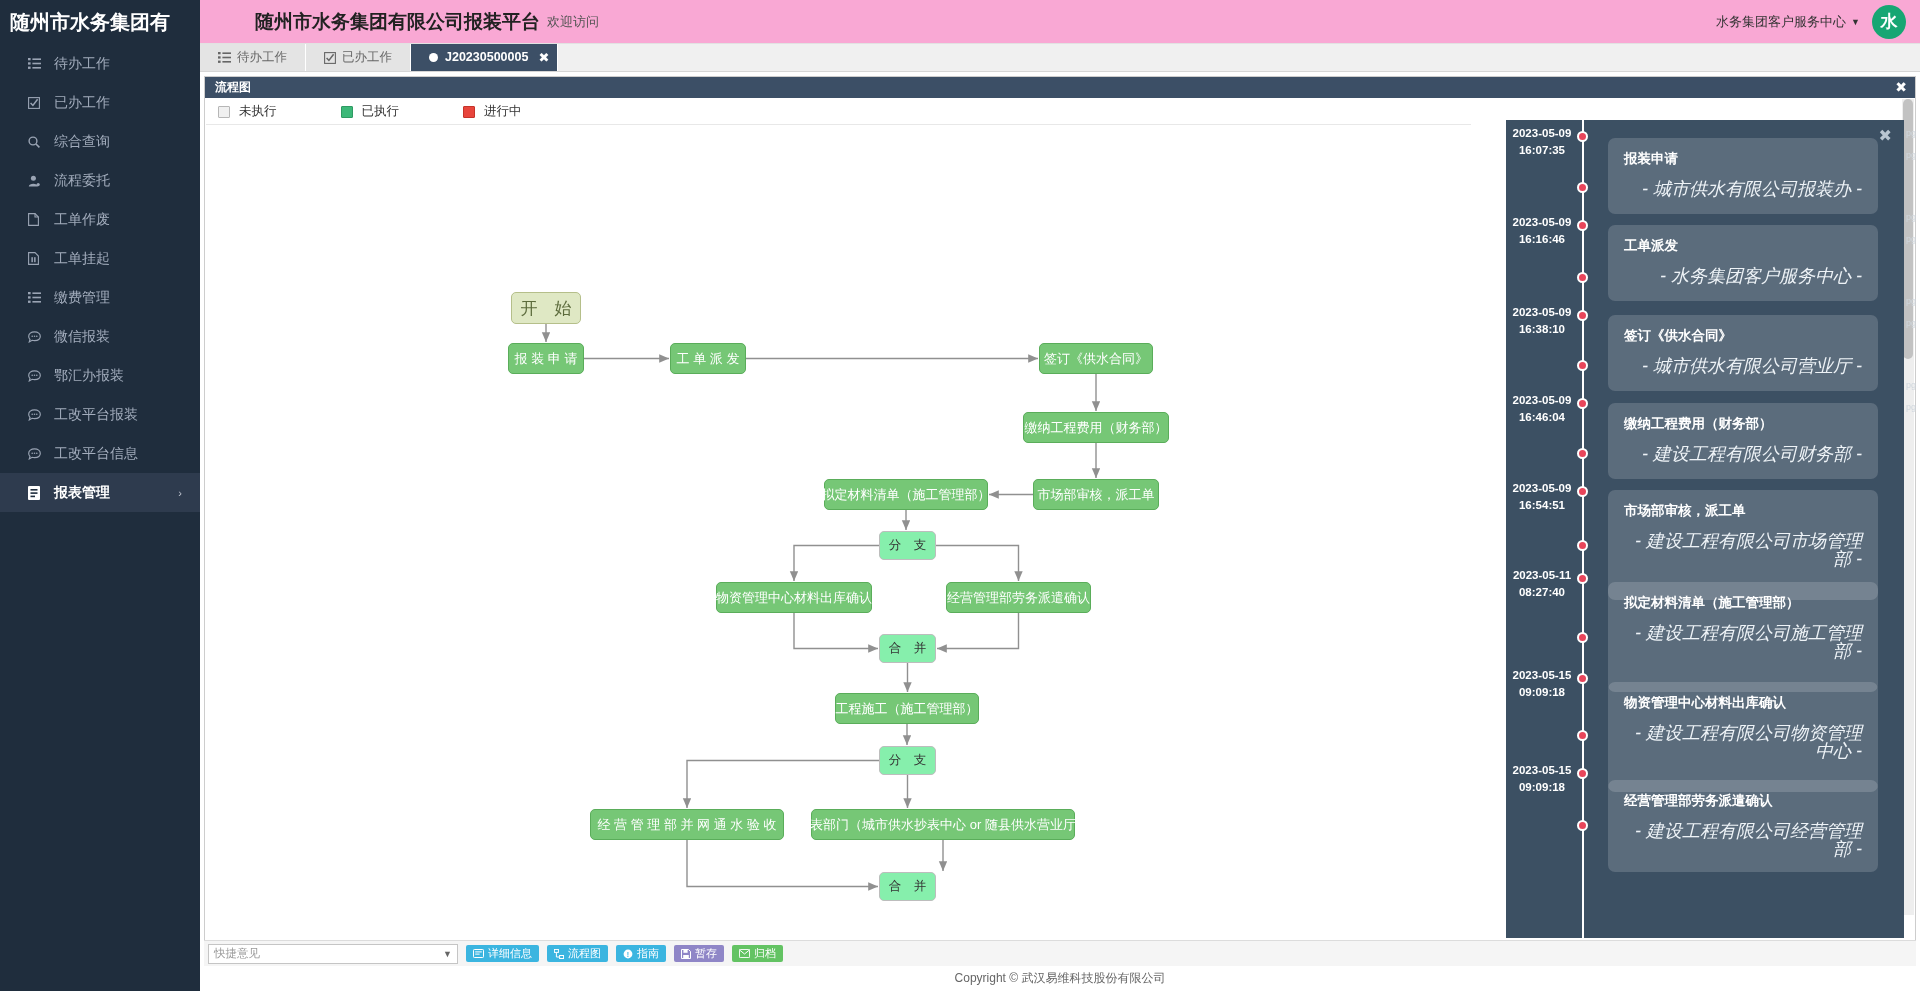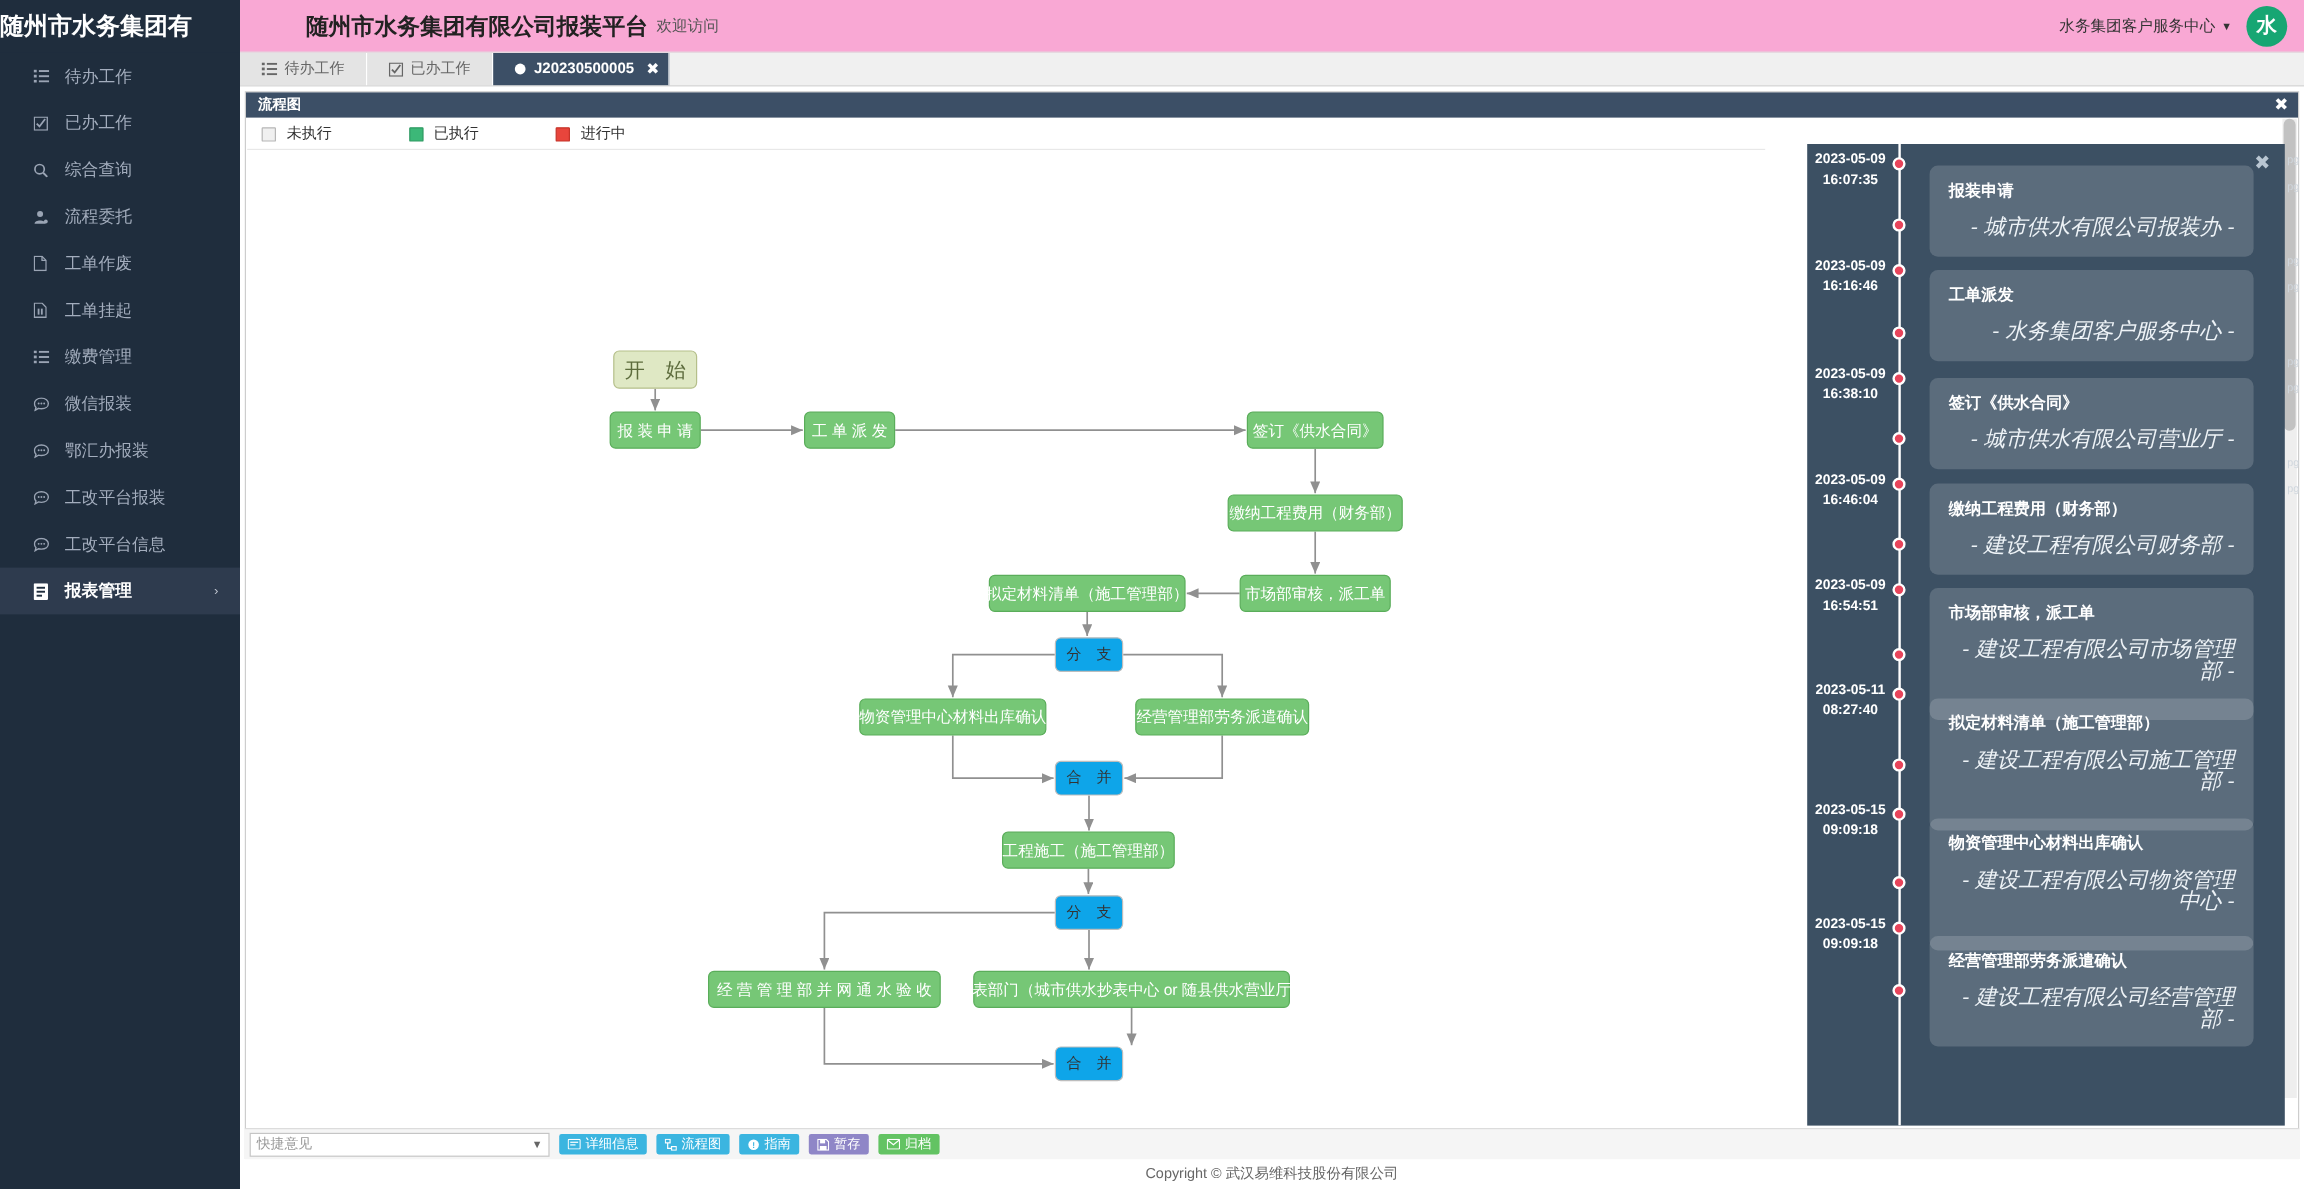--- a/index.html
+++ b/index.html
@@ -12,21 +12,21 @@
 
   
   #sidebar {
     position: absolute; left:0; top:0; width:200px; height:991px;
     background:#1f2d3d; color:#b4bccc;
     z-index: 30;
   }
   #brand {
     height:44px; line-height:44px;
     font-size:20px; font-weight:bold; color:#ffffff;
-    white-space:nowrap; overflow:hidden;
+    padding-left:10px; white-space:nowrap; overflow:hidden;
     background:#1f2d3d;
     letter-spacing:0px;
   }
   #group-head {
     height:45px; display:flex; align-items:center;
     padding:0 12px 0 16px;
     background:#273142;
     color:#ffffff; font-size:15px; font-weight:bold;
     cursor:pointer;
   }
@@ -137,21 +137,21 @@
   #flowsvg { position:absolute; left:0; top:0; }
   .node {
     position:absolute;
     border-radius:5px;
     display:flex; align-items:center; justify-content:center;
     font-size:13px; white-space:nowrap;
     cursor:pointer;
   }
   .n-green { background:#76c776; border:1px solid #5aad5a; color:#ffffff; }
   .n-start { background:#dfe8c4; border:1px solid #b5bf8a; color:#5c6b3c; }
-  .n-gw { background:#0ea5e9; border:1px solid #bdbdbd; color:#333; }
+  .n-gw { background:#86efac; border:1px solid #bdbdbd; color:#333; }
 
   
   #rscroll {
     position:absolute; right:1px; top:22px; width:12px; height:816px;
     background:#eeeeee;
   }
   #rscroll .thumb { position:absolute; left:1px; top:0px; width:10px; height:260px; background:#c2c2c2; border-radius:5px; }
 
   
   #timeline {

